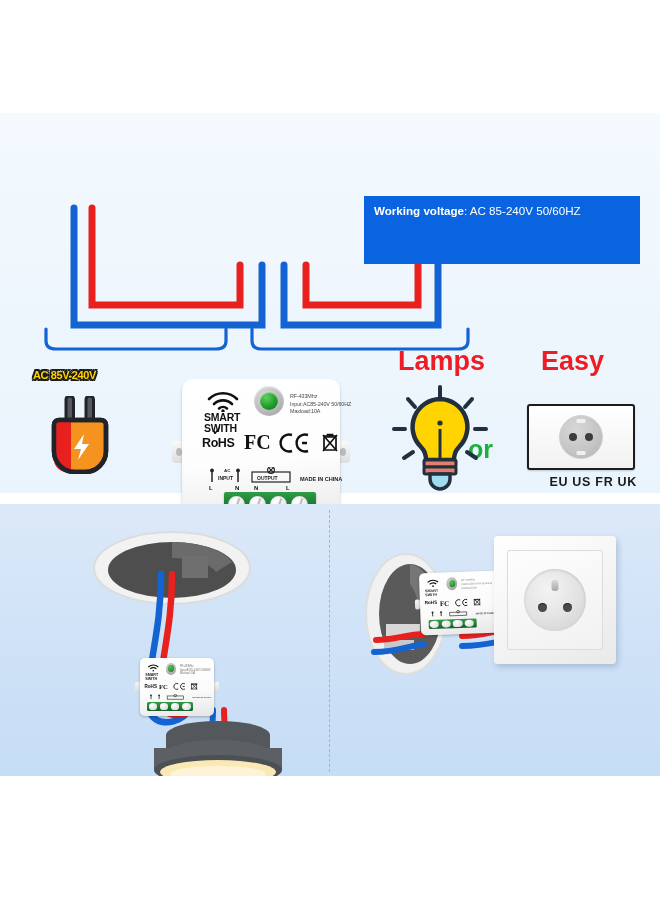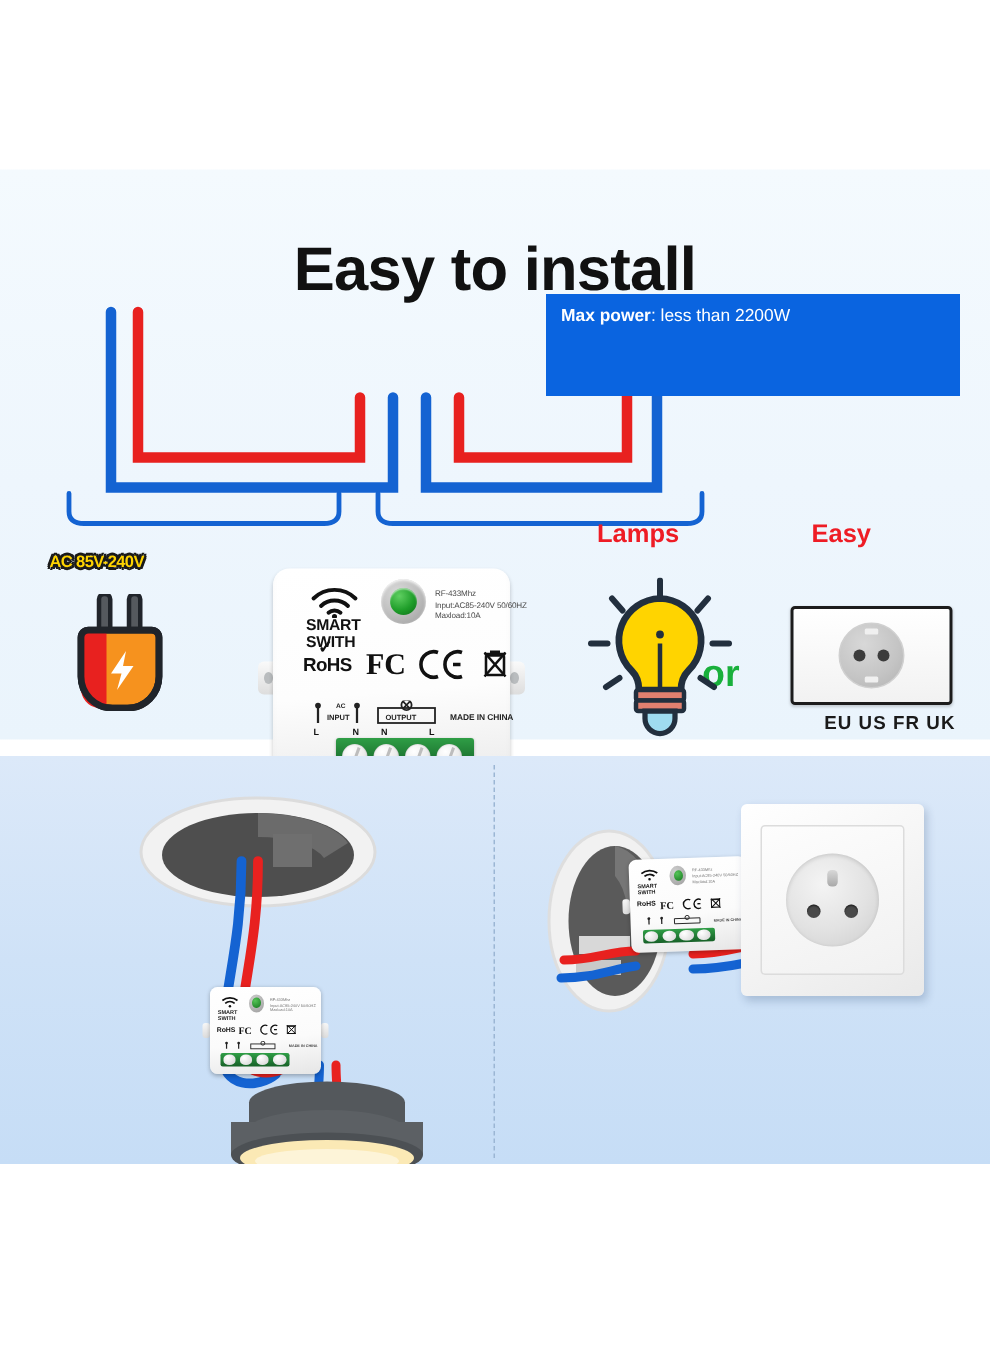--- a/index.html
+++ b/index.html
@@ -12,21 +12,21 @@
   #top-panel {
     position:absolute; left:0; top:113px; width:660px; height:380px;
     background:linear-gradient(180deg,#f4fafe 0%, #eef6fd 55%, #eaf4fc 100%);
   }
   #title {
     position:absolute; left:0; top:43px; width:660px; text-align:center;
     font-size:41px; font-weight:bold; color:#111111; letter-spacing:-0.5px;
   }
 
   
-  .hdr-red { position:absolute; font-size:17px; font-weight:bold; color:#ee1c25;
+  .hdr-red { position:absolute; font-size:27px; font-weight:bold; color:#ee1c25;
              font-family:"Liberation Sans", sans-serif; }
   #lamps-label { left:398px; top:233px; }
   #plug-label  { left:541px; top:233px; }
 
   #ac-label {
     position:absolute; left:33px; top:256px;
     font-size:11px; font-weight:bold; color:#ffd400;
     -webkit-text-stroke:0px;
     text-shadow:
       -1.6px -1.6px 0 #1a1a1a, 1.6px -1.6px 0 #1a1a1a,
@@ -232,21 +232,20 @@
 
       <path d="M284 152 L284 212 L438 212 L438 108" fill="none" stroke="#1463d2" stroke-width="7" stroke-linecap="round"></path>
 
       <path d="M306 152 L306 192 L418 192 L418 108" fill="none" stroke="#e8211f" stroke-width="7" stroke-linecap="round"></path>
 
       <path d="M46 216 L46 228 Q46 236 56 236 L216 236 Q226 236 226 228 L226 216" fill="none" stroke="#1463d2" stroke-width="3.2" stroke-linecap="round"></path>
 
       <path d="M252 216 L252 228 Q252 236 262 236 L458 236 Q468 236 468 228 L468 216" fill="none" stroke="#1463d2" stroke-width="3.2" stroke-linecap="round"></path>
     </svg>
 
-    <div id="title">Easy to install</div>
 
     <div id="ac-label" class="">AC 85V-240V</div>
 
     <div class="hdr-red" id="lamps-label">Lamps</div>
     <div class="hdr-red" id="plug-label">Easy</div>
 
     <div id="or-label">or</div>
 
     <div class="io-label" id="input-label">INPUT</div>
     <div class="io-label" id="output-label">OUTPUT</div>
@@ -507,17 +506,17 @@
       <div class="dish">
         <div class="pin"></div>
         <div class="h" style="left:14px;top:34px"></div>
         <div class="h" style="right:14px;top:34px"></div>
       </div>
     </div>
   </div>
 
   <div id="spec-box">
     <div class="srow">
-      <span class="skey">Max power</span><span>: </span><span>less than 2200W</span>
+      <span class="skey">Working voltage</span><span>: </span><span>AC 85-240V 50/60HZ</span>
     </div>
   </div>
 
 </div>
 
 </body></html>

